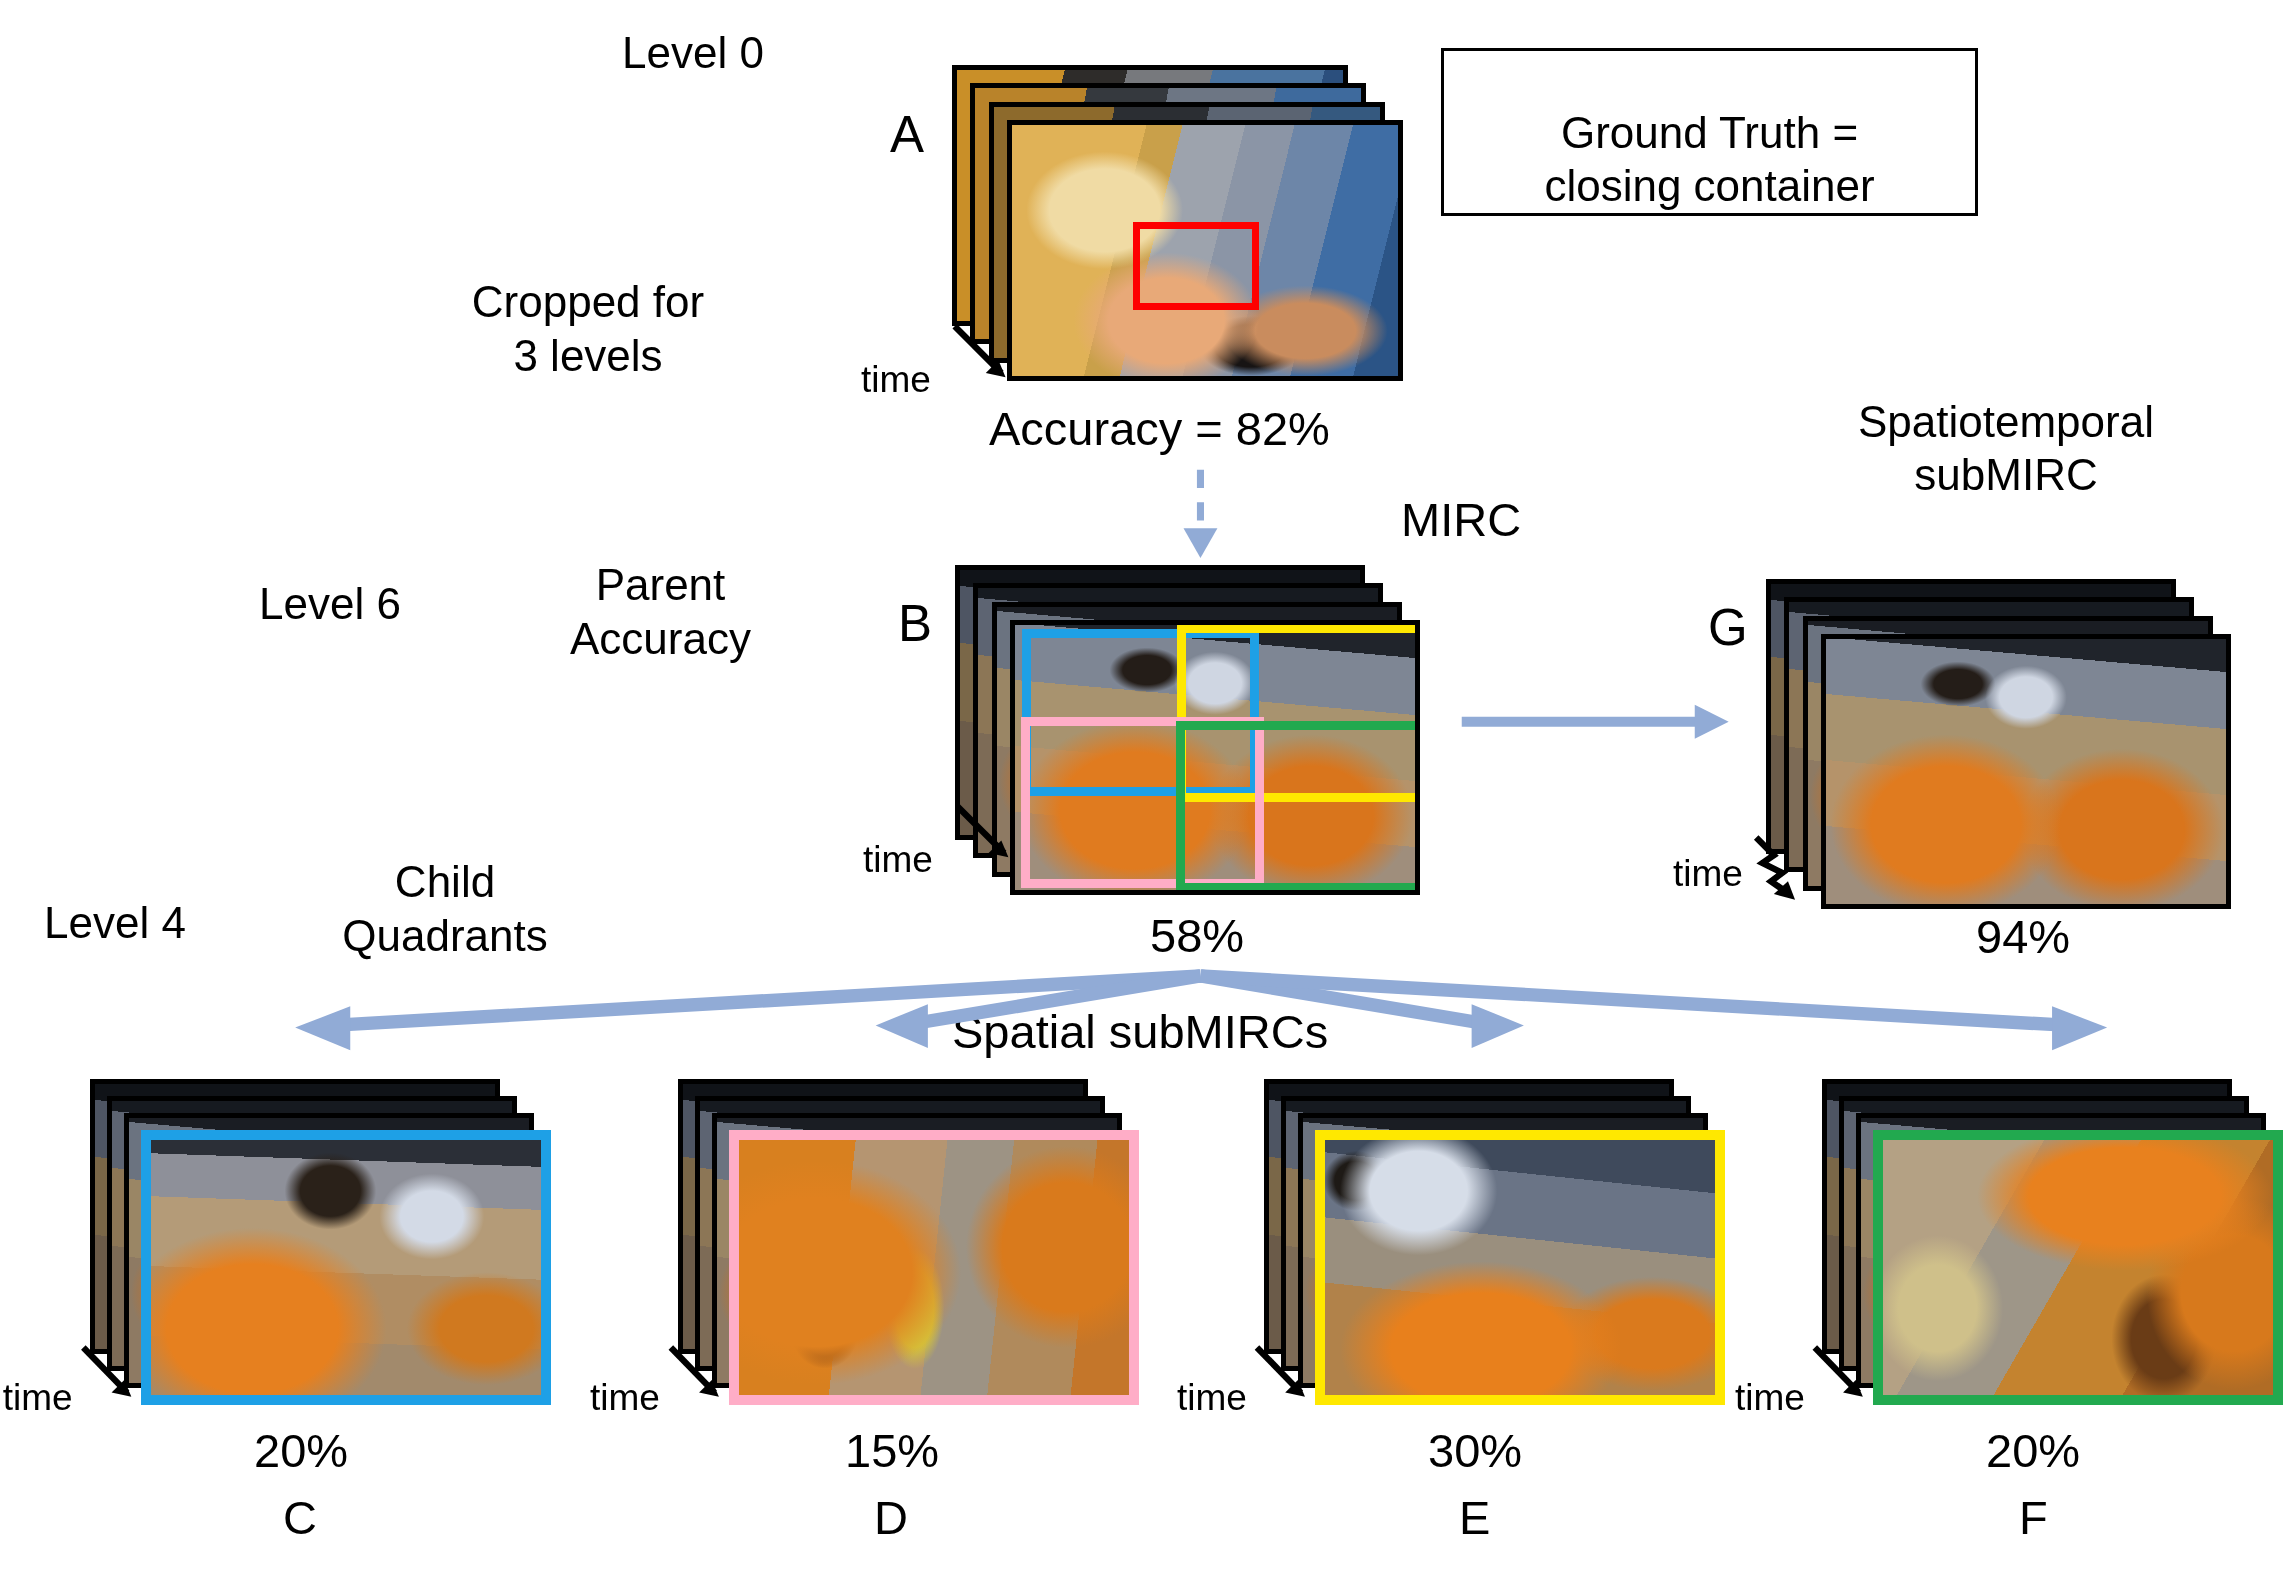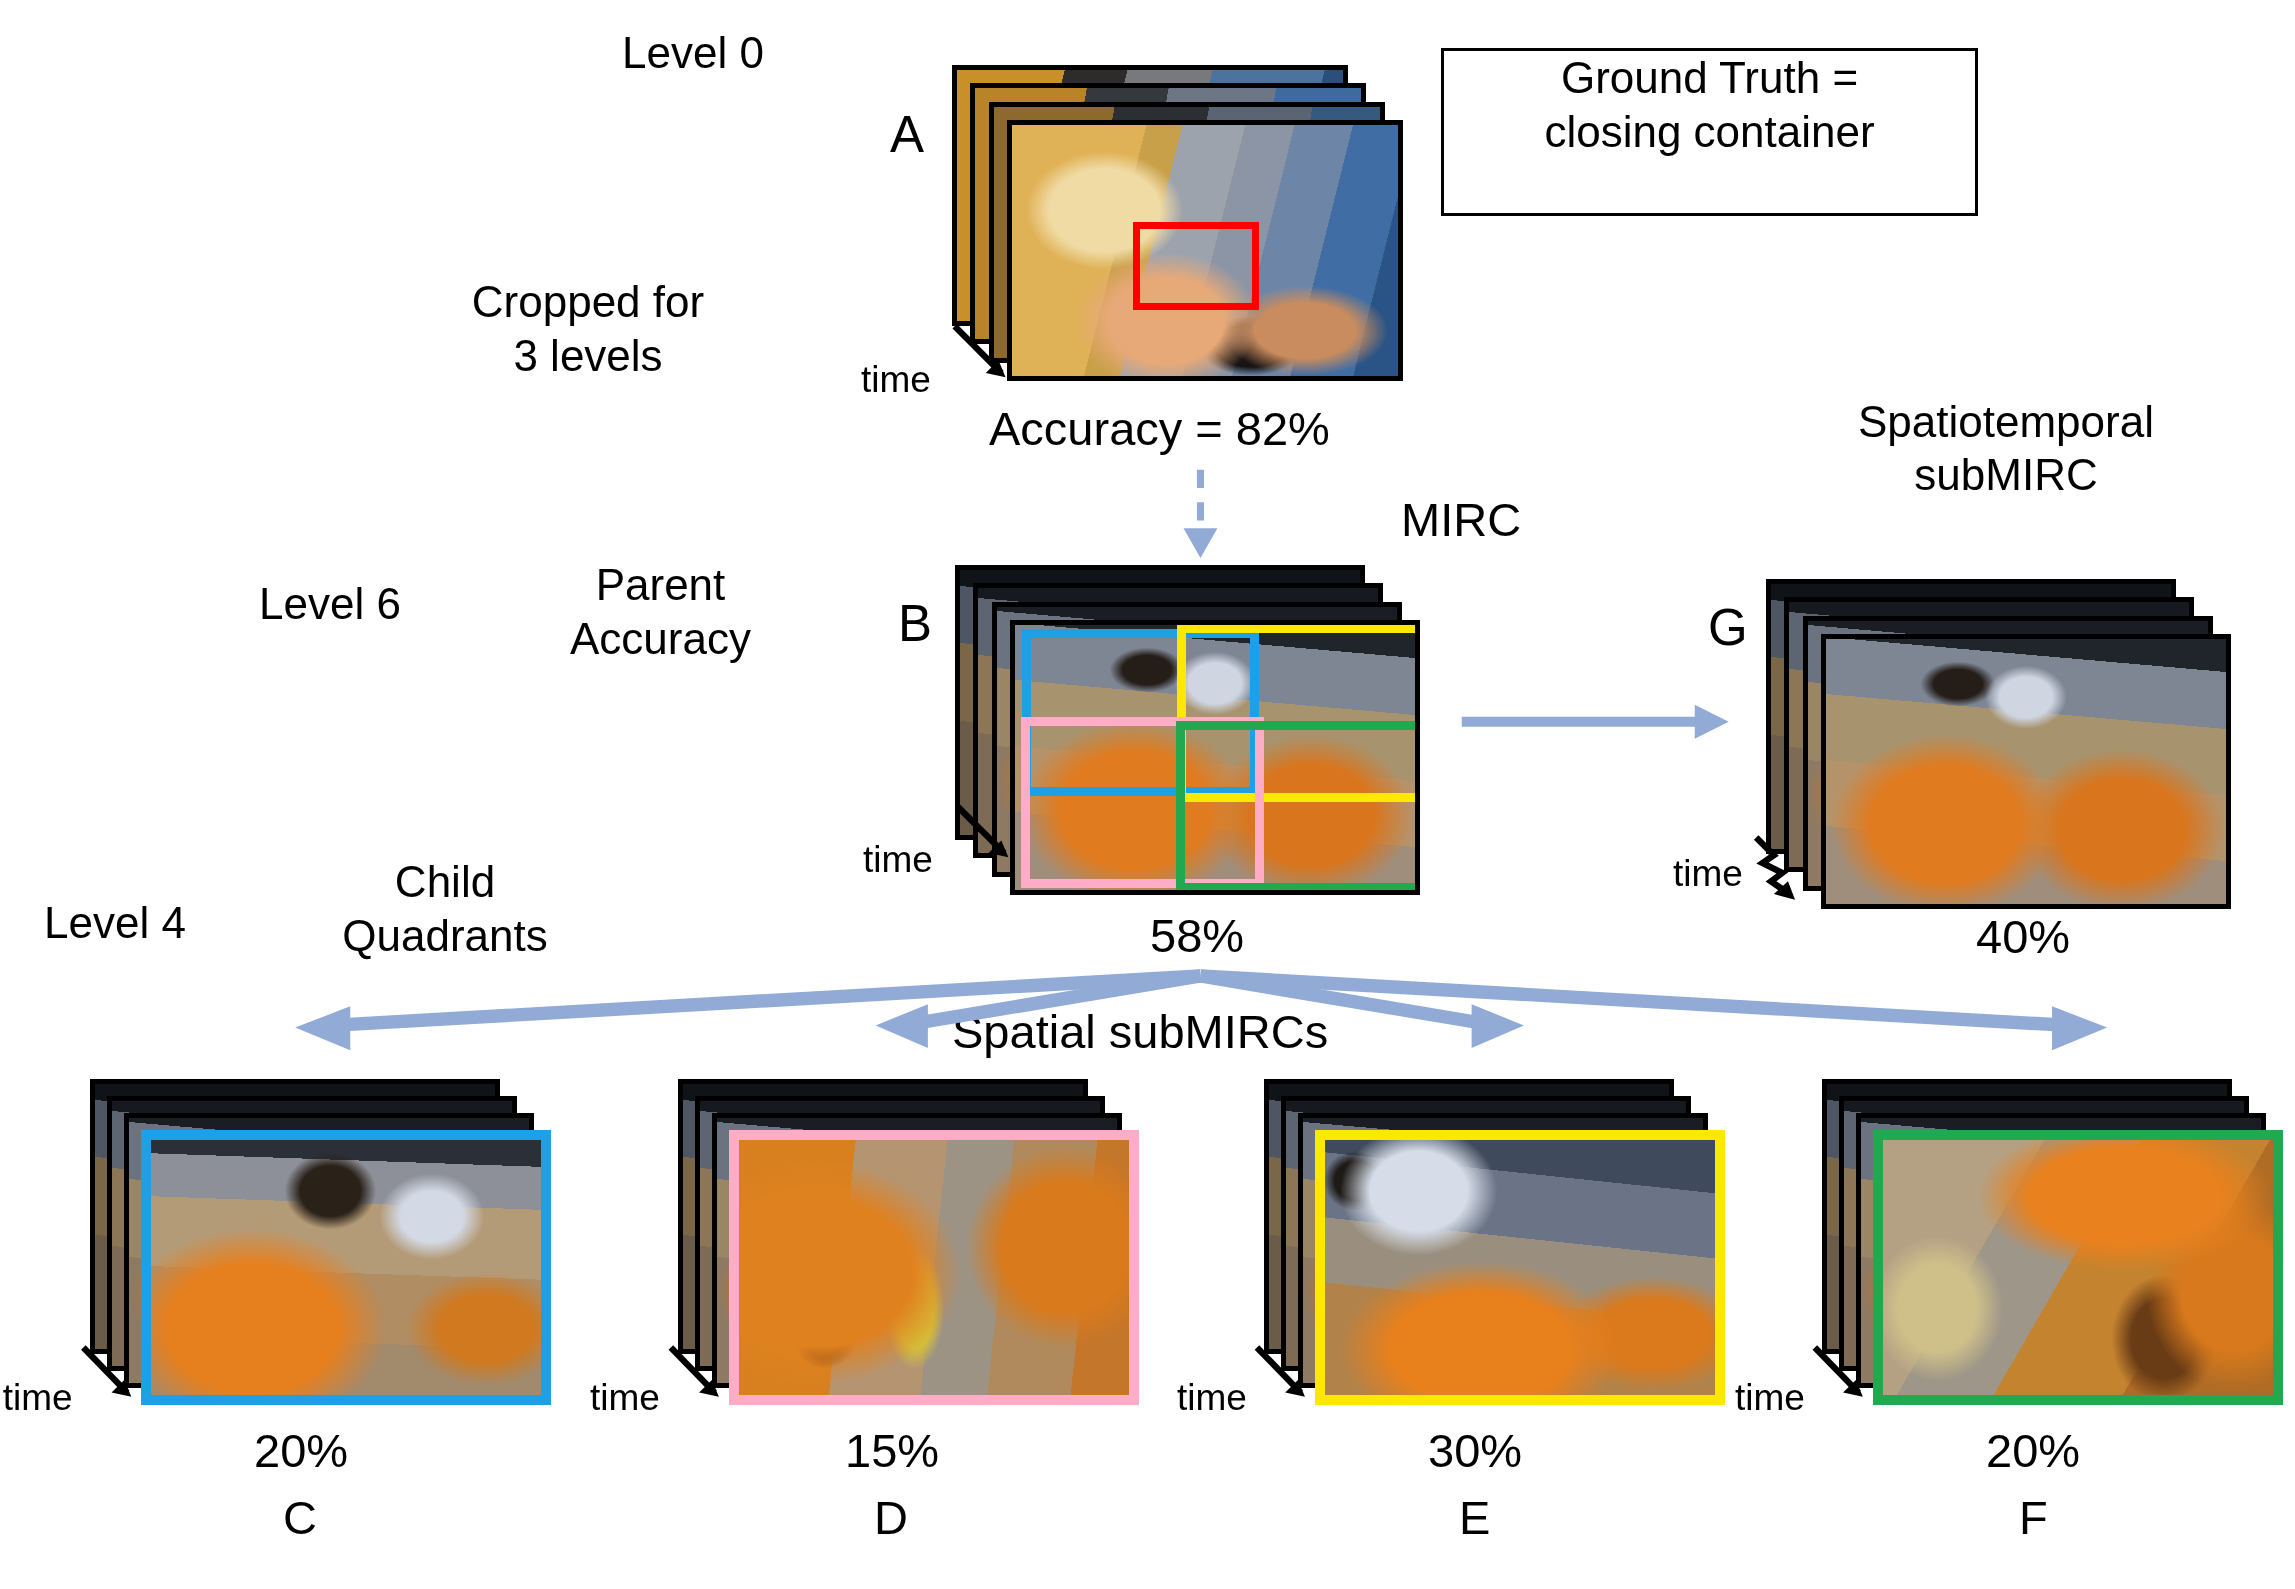--- a/index.html
+++ b/index.html
@@ -1,20 +1,20 @@
 <!DOCTYPE html>
 <html style="font-size:11.3px"><head>
 <meta charset="utf-8">
 <style>
   html,body{margin:0;padding:0;background:#fff;}
   body{font-family:"Liberation Sans", sans-serif;color:#000;}
   #fig{position:relative;width:2295px;height:1589px;background:#fff;overflow:hidden;}
   .txt{position:absolute;white-space:pre;line-height:1.12;}
   .gt-box{position:absolute;border:3.5px solid #000;box-sizing:border-box;display:flex;
-          align-items:flex-start;justify-content:center;text-align:center;background:#fff;}
+          align-items:flex-end;justify-content:center;text-align:center;background:#fff;}
 
   
   .stack{position:absolute;}
   .sheet{position:absolute;border:5px solid #000;box-sizing:border-box;background:#777;overflow:hidden;}
   .sheet .fill{position:absolute;inset:0;}
   .front{border-width:5.7px;}
   .qbox{position:absolute;box-sizing:border-box;}
   .scene-a2{background:
       linear-gradient(104deg,#c98f28 0 24%,#2e2c2a 24% 38%,#77797d 38% 57%,#4a739f 57% 82%,#2b4f7d 82% 100%);}
   .scene-a3{background:linear-gradient(100deg,#b9832a 0 26%,#35393e 26% 45%,#6d7684 45% 70%,#3e6a9d 70% 100%);}
@@ -171,21 +171,21 @@
     <div class="sheet front" style="left:55px;top:55px;width:410px;height:275px;">
       <div class="fill scene-hand"></div>
       </div>
   </div>
   <div class="txt" style="left:1708px;top:599px;font-size:51px;">G</div>
   <div class="txt" style="left:1673px;top:853px;font-size:37px;">time</div>
   <svg width="2295" height="1589" viewBox="0 0 3250 2250">
     <path d="M2487,1186 L2512,1211 L2496,1222 L2524,1236 L2508,1248 L2534,1266" stroke="#000" stroke-width="9" fill="none"></path>
     <polygon points="2542,1274 2512,1266 2532,1248" fill="#000"></polygon>
   </svg>
-  <div class="txt" style="left:1976px;top:911px;font-size:47px;">40%</div>
+  <div class="txt" style="left:1976px;top:911px;font-size:47px;">94%</div>
 
   <svg width="2295" height="1589" viewBox="0 0 3250 2250">
     <g stroke="#91abd6" stroke-width="19" fill="#91abd6">
       <line x1="1700" y1="1382" x2="470" y2="1452"></line>
       <line x1="1700" y1="1382" x2="1290" y2="1450"></line>
       <line x1="1700" y1="1382" x2="2106" y2="1450"></line>
       <line x1="1700" y1="1382" x2="2930" y2="1452"></line>
     </g>
     <polygon points="418,1455 496,1425 496,1487" fill="#91abd6"></polygon>
     <polygon points="1240,1452 1314,1422 1314,1484" fill="#91abd6"></polygon>

